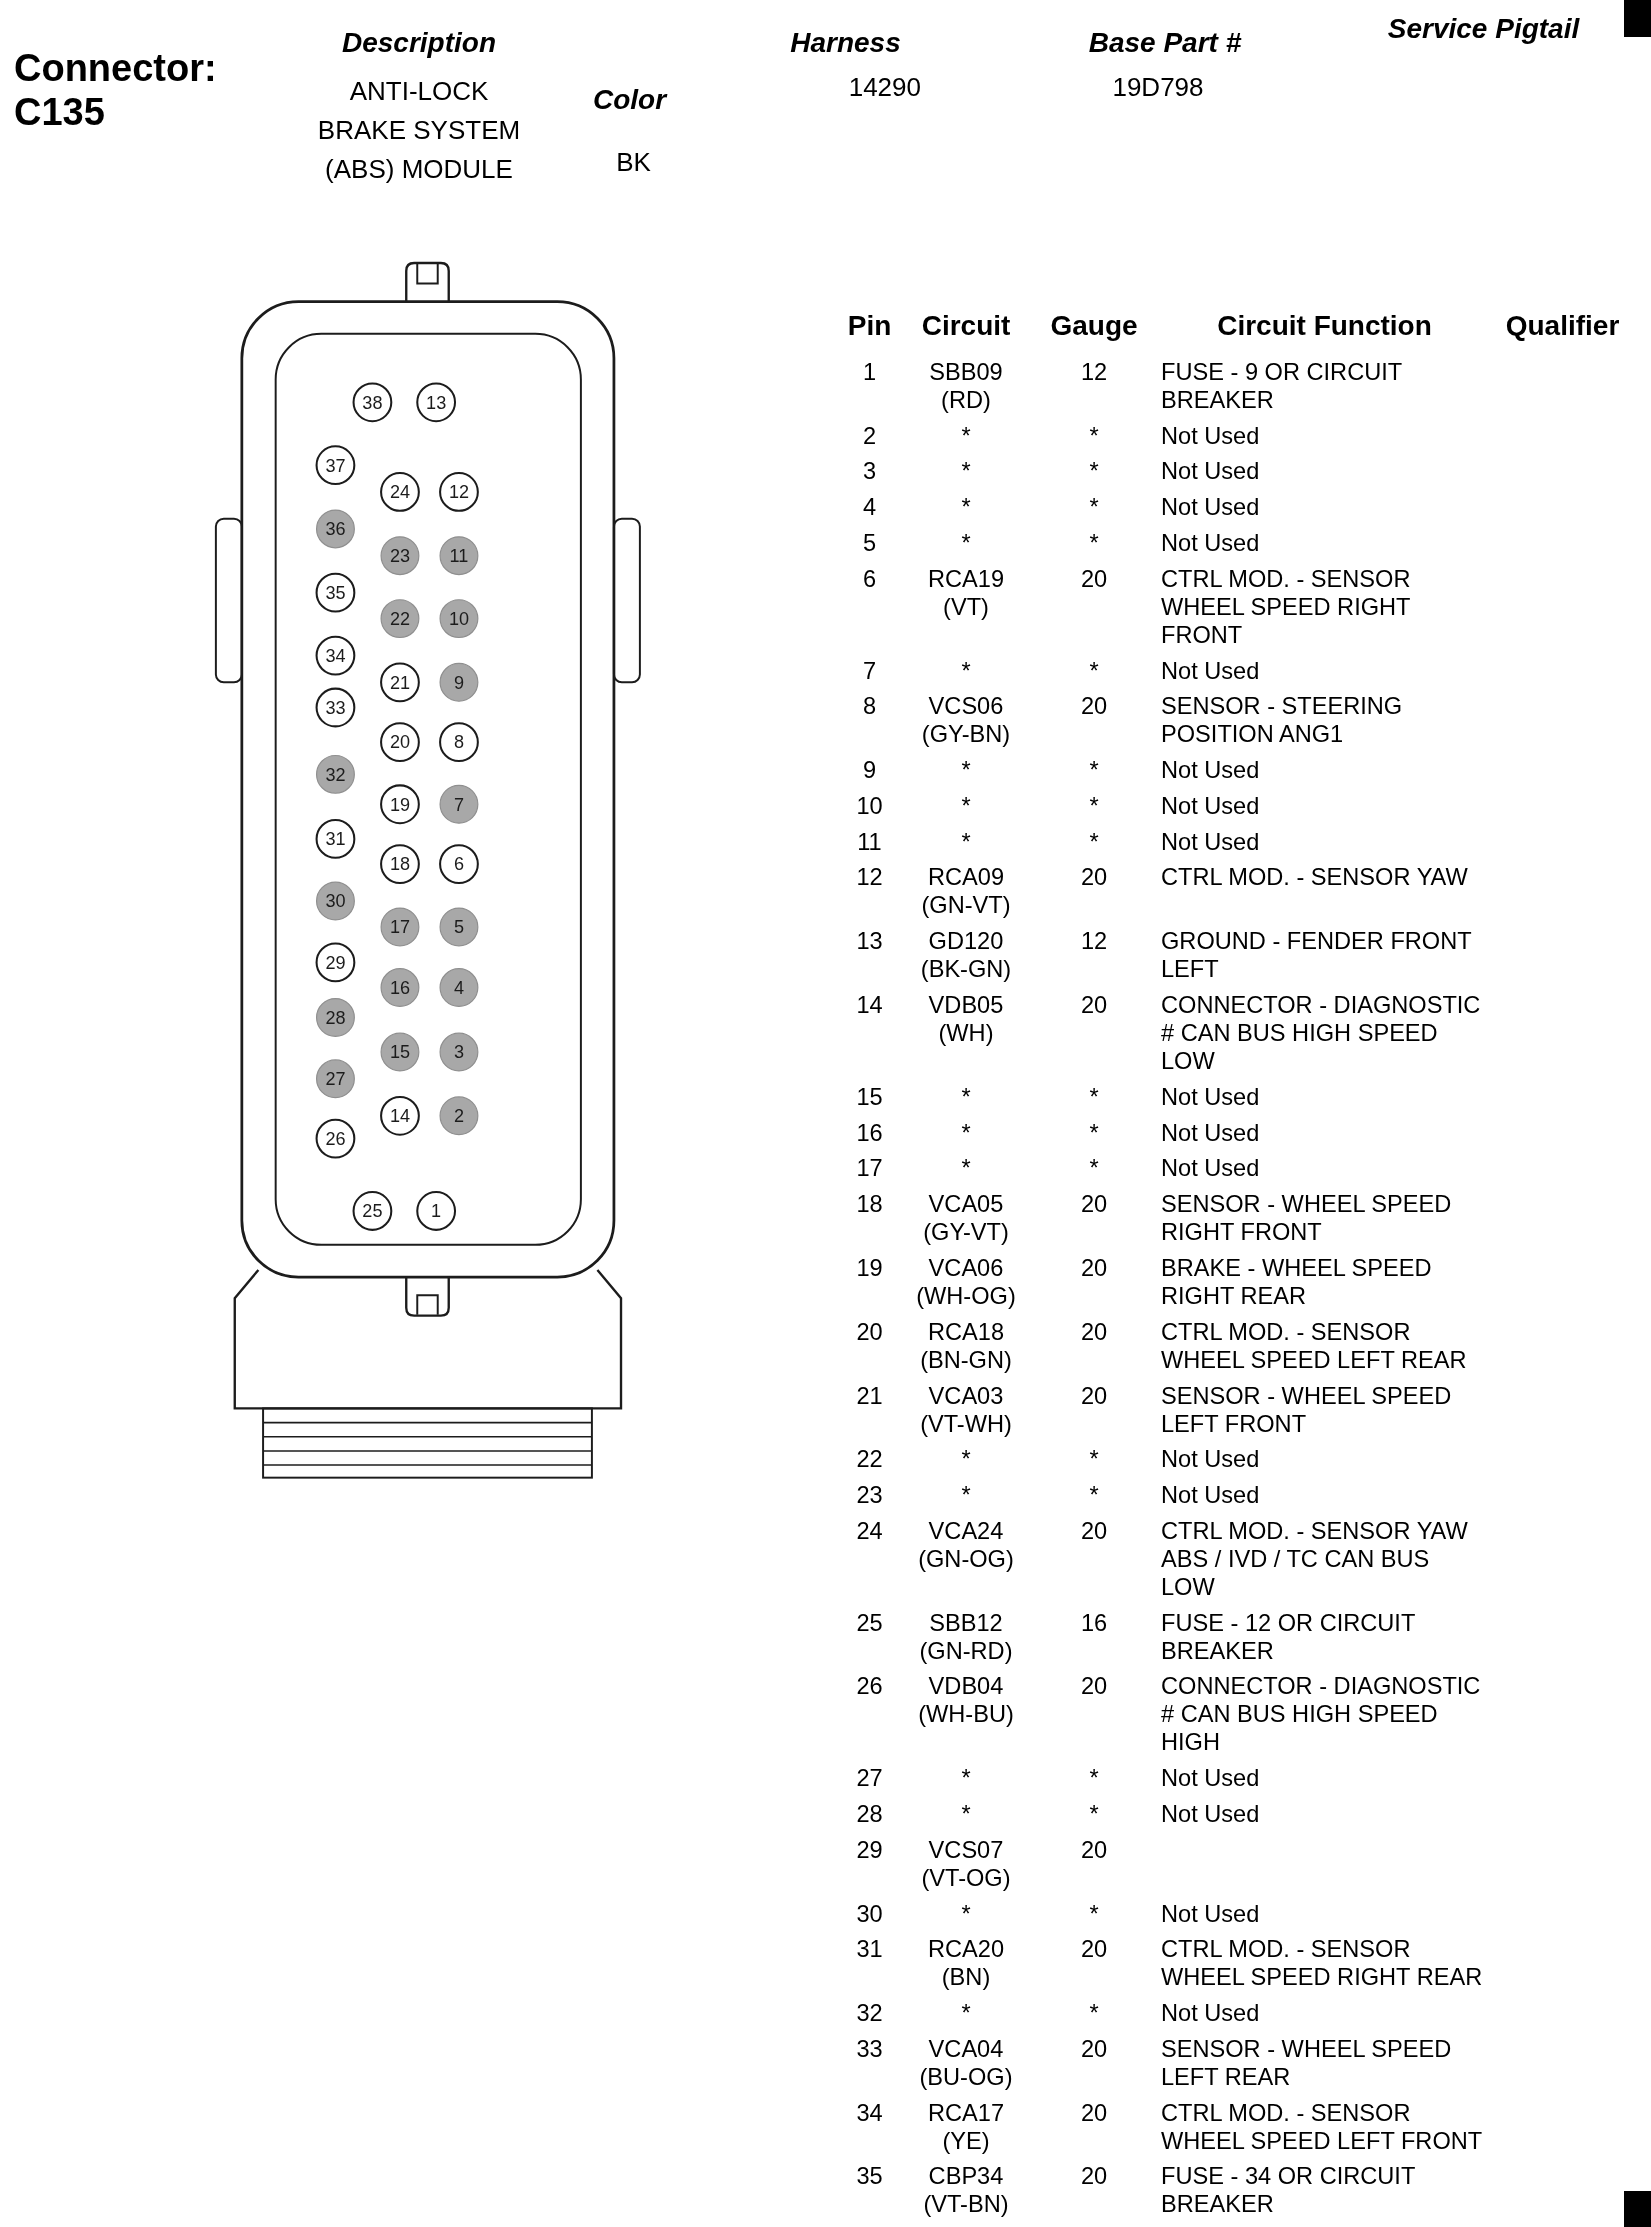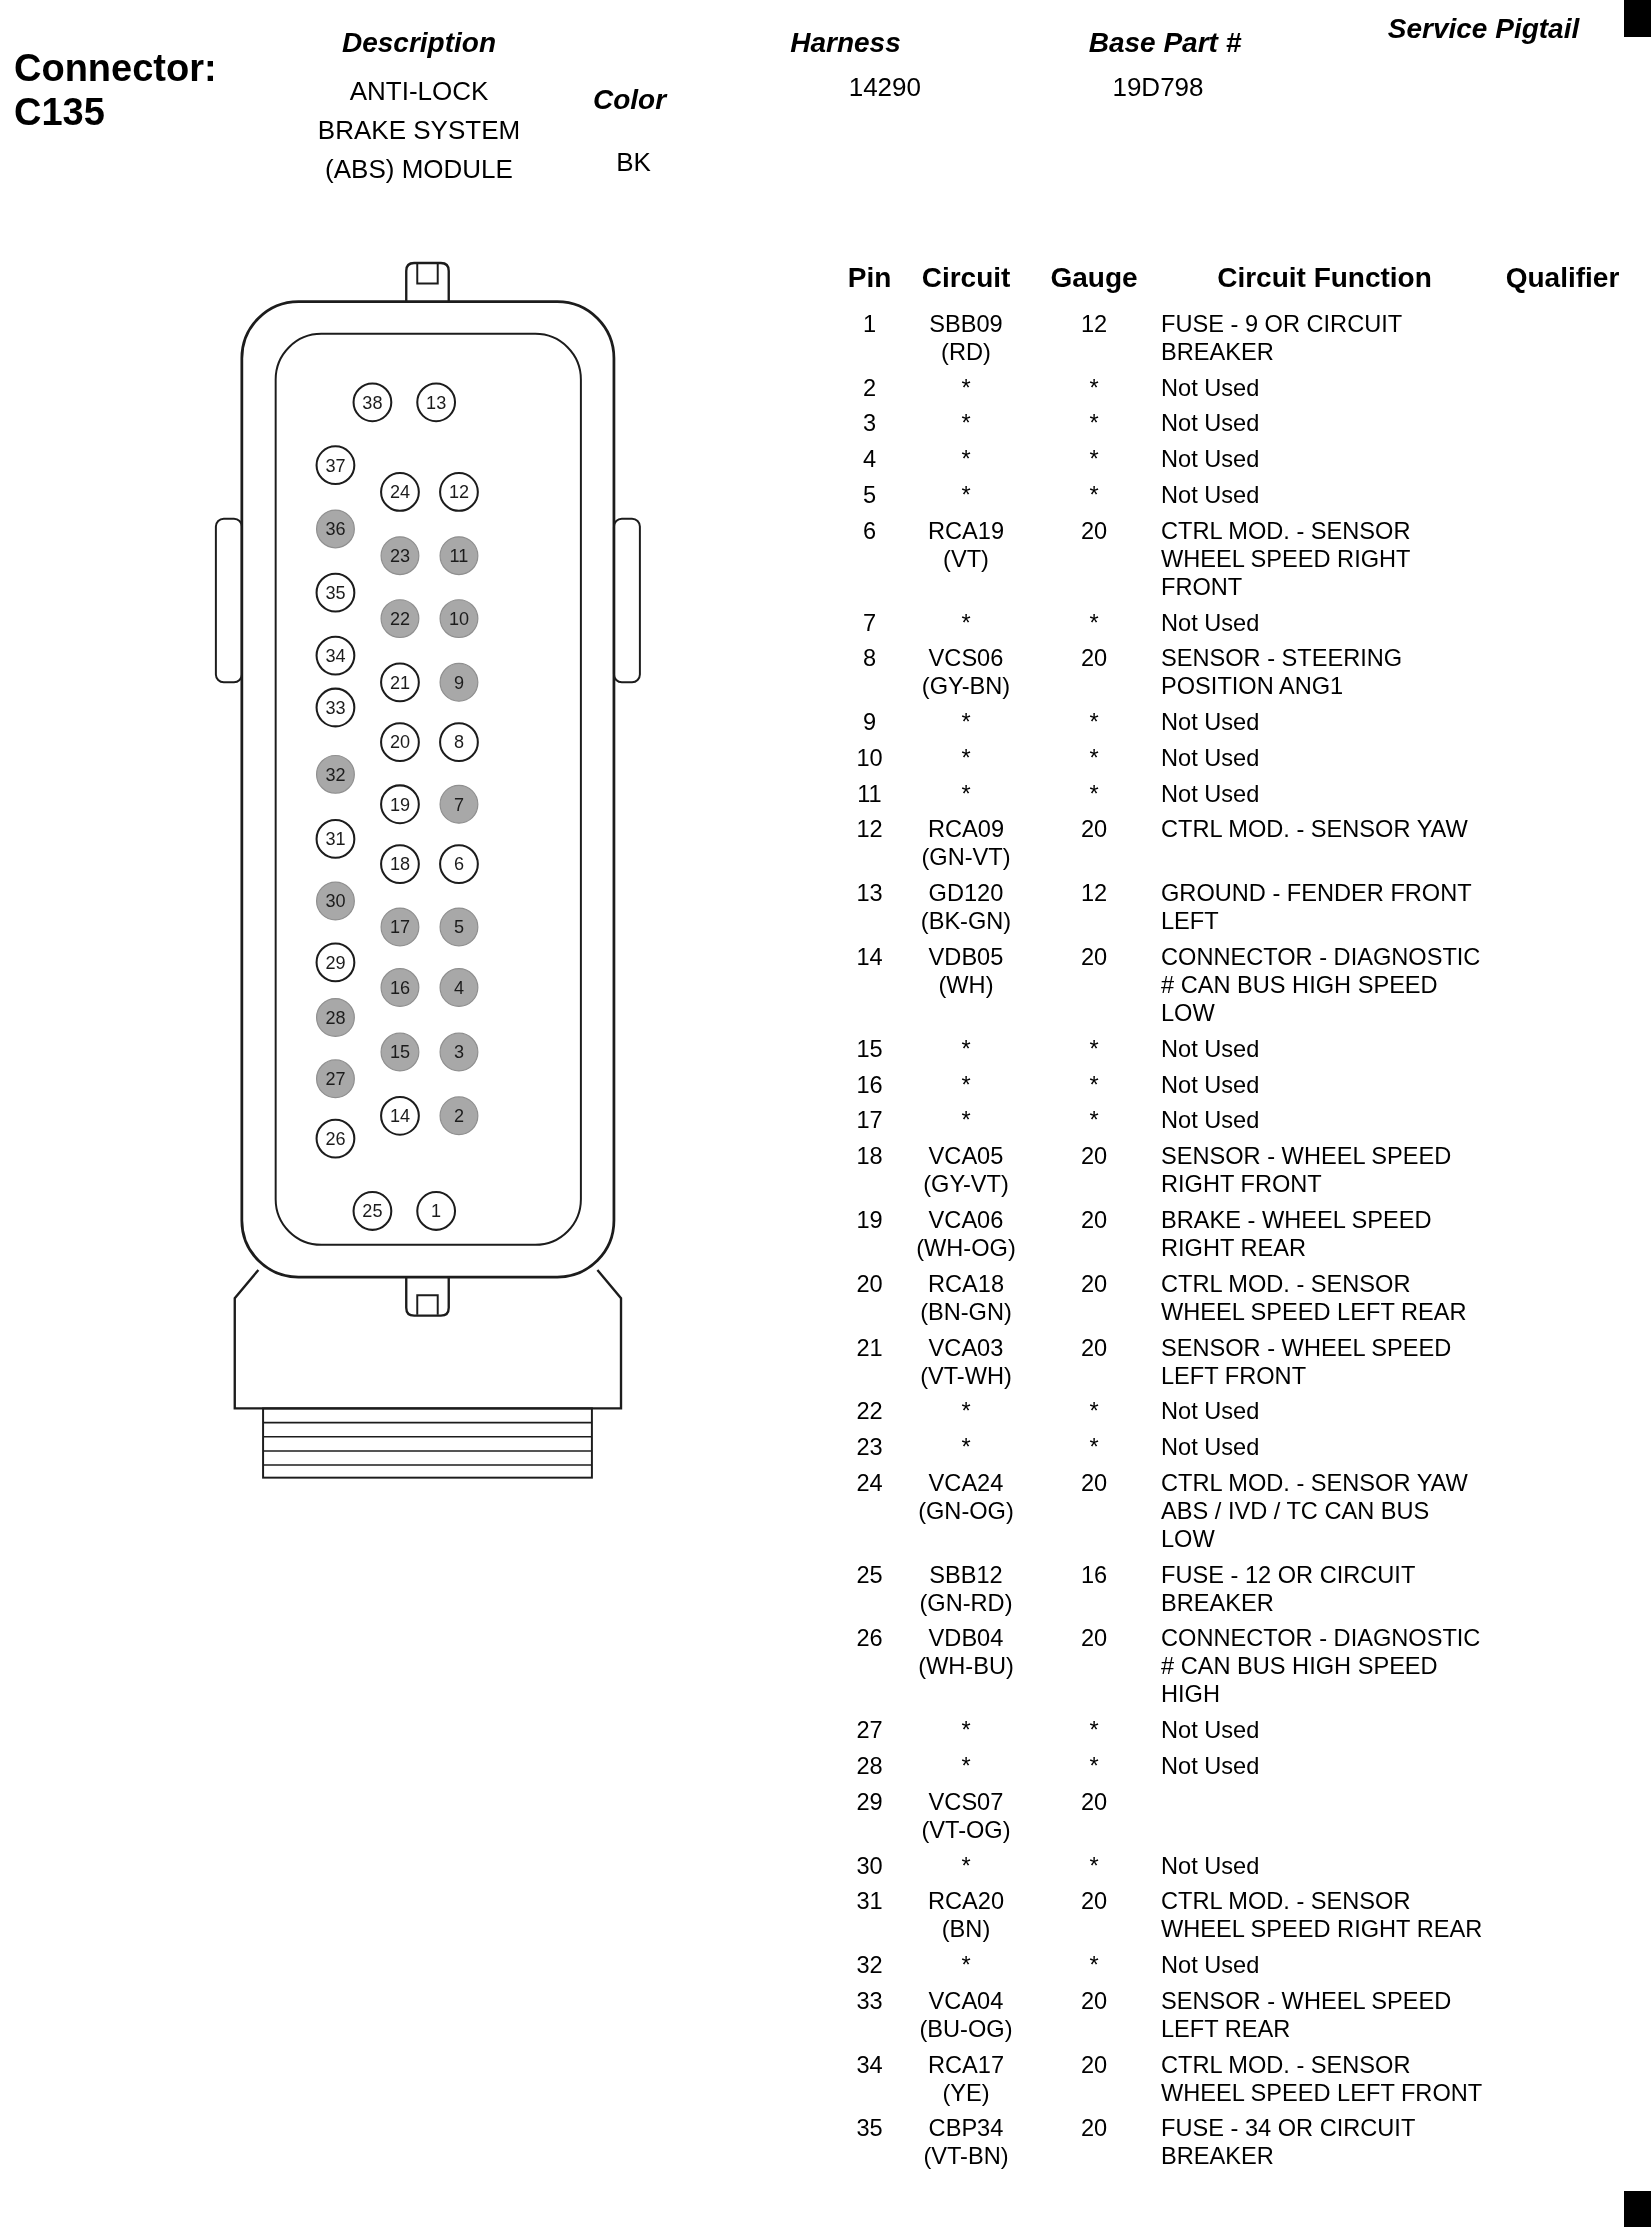--- a/index.html
+++ b/index.html
@@ -28,21 +28,21 @@
   .sp-label     { left:1350px; top:13px; width:267px; }
 
   
   .connector-figure { left:197px; top:252px; width:472px; height:1243px; }
   .connector-figure svg text { font-family:"Liberation Sans", sans-serif; }
 
   
   .grid5 { display:grid; grid-template-columns:71px 122px 134px 327px 149px; }
   .pin-table { left:834px; top:260px; width:818px; }
   .thead { font-size:28px; font-weight:bold; line-height:35px; }
-  .thead .hcell { text-align:center; }
+  .thead .hcell { text-align:center;margin-top:48px; }
   .tbody { margin-top:11px; }
   .trow { padding:3.9px 0; }
   .cell { font-size:23.6px; line-height:28px; }
   .c-center { text-align:center; }
   .c-left { text-align:left; }
 
   
   .scan-mark { background:#000; }
   .scan-mark.tr { right:0; top:0; width:28px; height:37px; }
   .scan-mark.br { right:0; bottom:0; width:28px; height:36px; }

